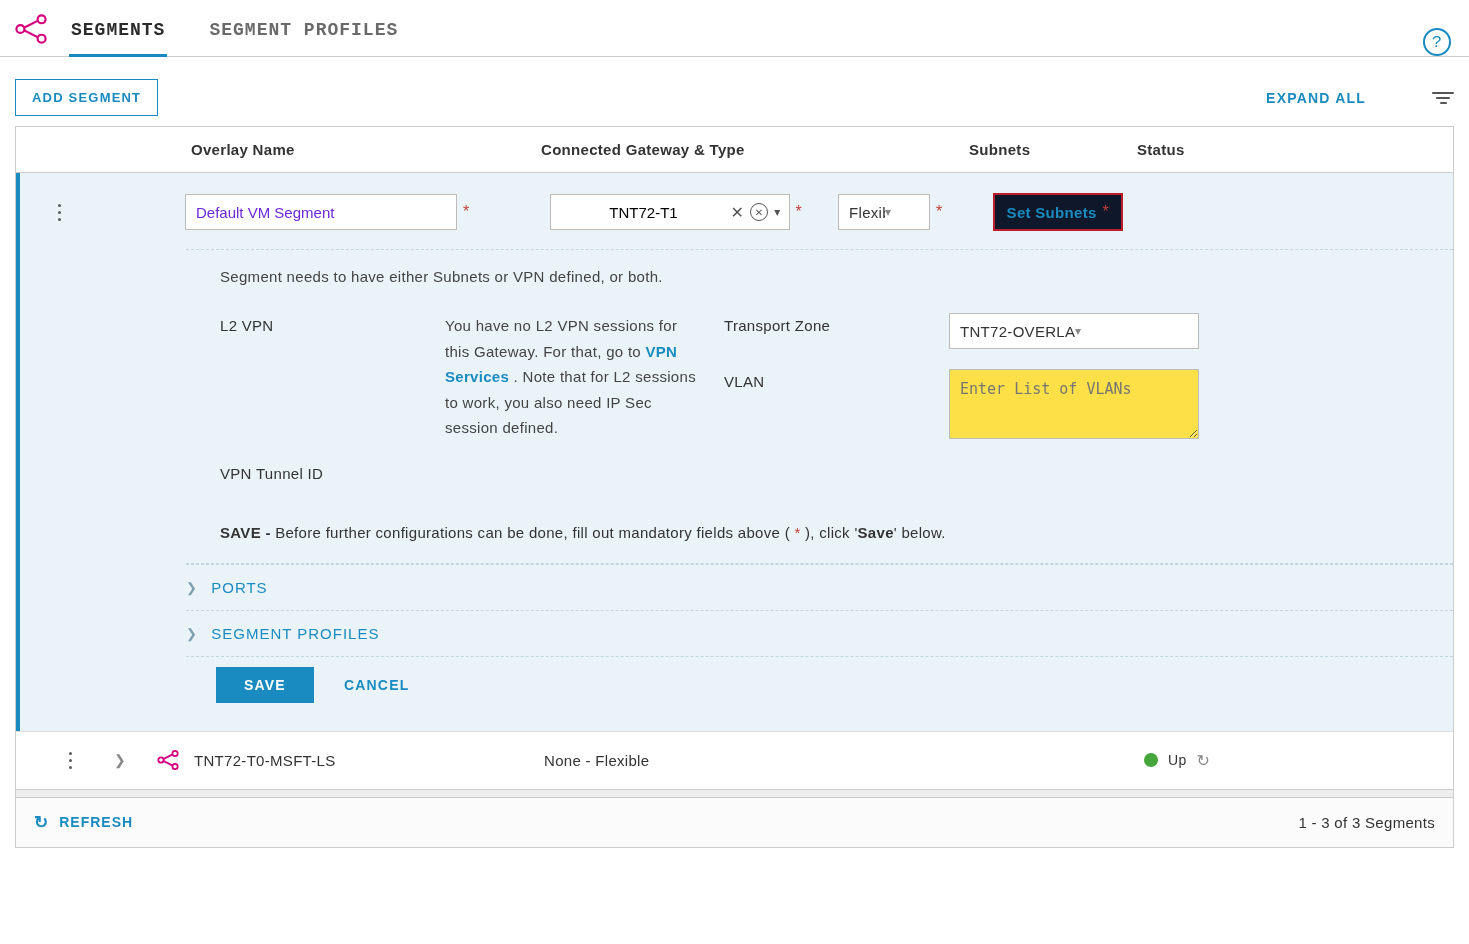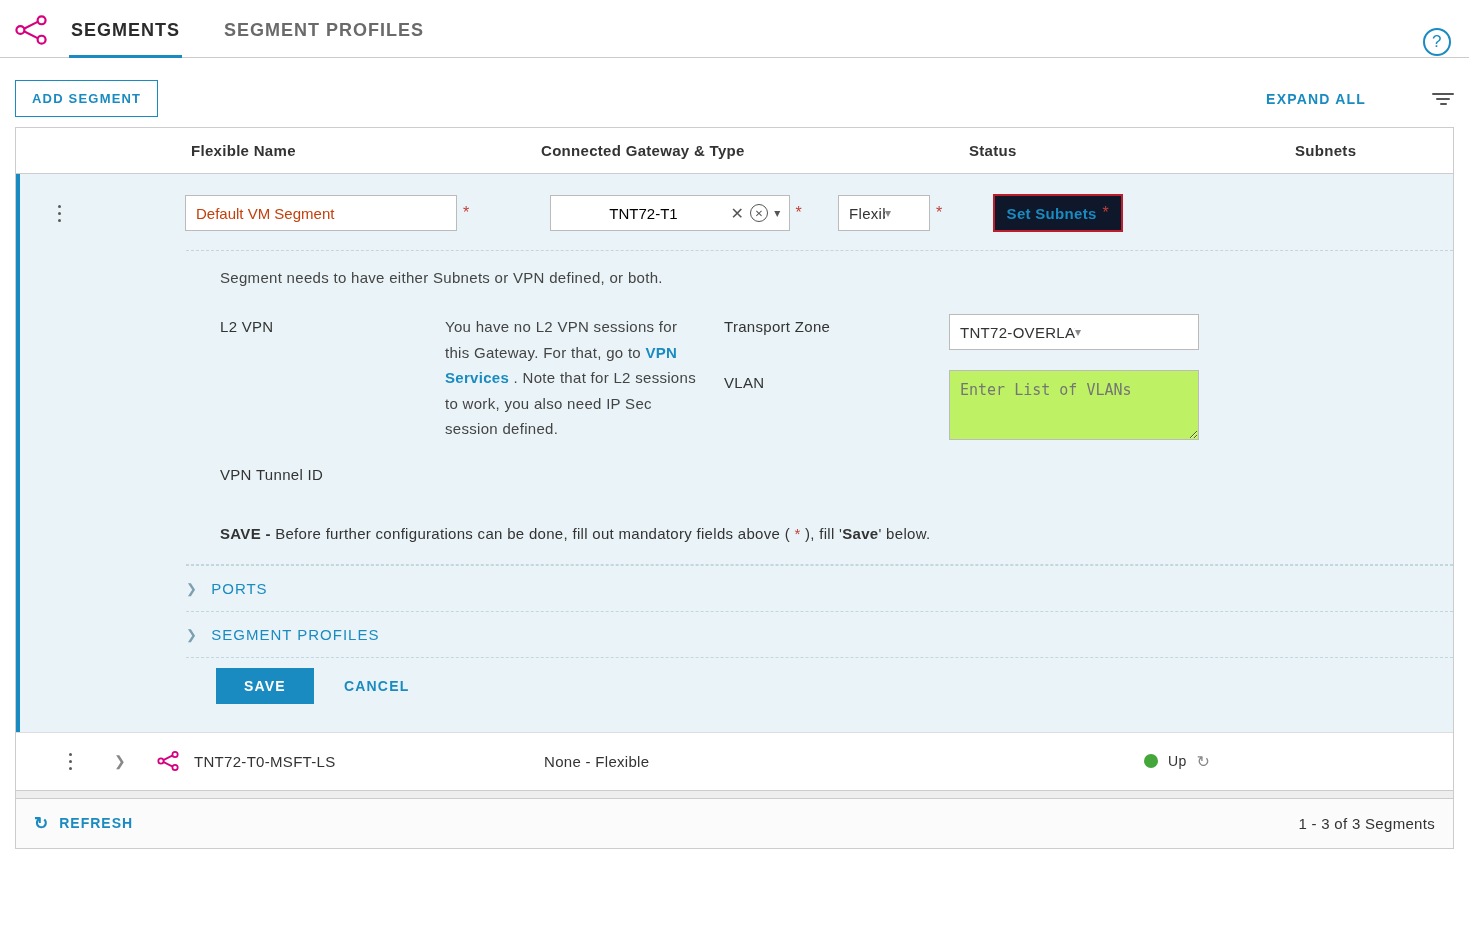--- a/index.html
+++ b/index.html
@@ -9,20 +9,21 @@
     color: #333;
     font-size: 14px;
     letter-spacing: 0.3px;
   }
   .topbar {
     display: flex;
     align-items: center;
     padding: 10px 15px 0 15px;
     border-bottom: 1px solid #ccc;
     position: relative;
+    font-family: Liberation Mono, monospace;
   }
   .topbar .network-icon { margin-right: 22px; margin-bottom: 8px; }
   .tabs { display: flex; flex: 1; }
   .tab {
     font-size: 18px;
     font-weight: 600;
     color: #6a6a6a;
     padding: 10px 2px 14px 2px;
     margin-right: 40px;
     letter-spacing: 1px;
@@ -116,21 +117,21 @@
     display:flex; flex-direction:column; gap:4px;
     cursor:pointer;
   }
   .kebab span { width:3px; height:3px; background:#5a5a5a; border-radius:50%; }
 
   .text-input {
     background: #fff;
     border: 1px solid #bbb;
     padding: 8px 10px;
     font-size: 15px;
-    color: #c2410c;
+    color: #6d28d9;
     height: 36px;
   }
   .text-input.name { width: 272px; }
   .req { color: #c23f38; font-size: 16px; margin-left: 6px; margin-right: 8px; }
 
   .gateway-group { display:flex; align-items:center; margin-left: 72px;}
   .gw-select {
     background: #fff; border:1px solid #bbb; height:36px;
     display:flex; align-items:center; padding: 0 8px 0 12px;
     width: 240px;
@@ -175,21 +176,21 @@
 
   .tz-select {
     background:#fff;border:1px solid #bbb;height:36px;width:250px;
     display:flex;align-items:center;padding:0 8px 0 10px;
     overflow: hidden;
   }
   .tz-select span{flex:1;font-size:15px;overflow:hidden;white-space:nowrap;}
   .tz-select .caret{color:#888;font-size:12px;}
 
   .vlan-input {
-    background:#bef264;border:1px solid #bbb;width:250px;
+    background:#fde047;border:1px solid #bbb;width:250px;
     padding:10px; font-size:15px; color:#333; height:70px;
   }
 
   .note-line { padding: 12px 0 22px 200px; font-size:15px;}
   .note-line b { font-weight:700;}
 
   .subsection {
     display:flex;align-items:center;
     margin-left:166px; padding:14px 0;
     border-top:1px dashed #c3d6de;
@@ -261,24 +262,24 @@
   <div class="filter-icon">
       <span></span>
       <span></span>
       <span></span>
     </div>
 </div>
 
 <div class="grid-wrap">
   <div class="grid-header">
     <div class="col actions"></div>
-    <div class="col name">Flexible Name</div>
+    <div class="col name">Overlay Name</div>
     <div class="col gateway">Connected Gateway &amp; Type</div>
+    <div class="col subnets">Subnets</div>
     <div class="col status">Status</div>
-    <div class="col subnets">Subnets</div>
   </div>
 
   <div class="edit-row">
     <div class="edit-topline">
       <div class="kebab">
           <span></span>
           <span></span>
           <span></span>
         </div>
 
@@ -332,21 +333,21 @@
           </div>
         </div>
         <div class="field-row">
           <div class="field-label">VLAN</div>
           <textarea class="vlan-input" placeholder="Enter List of VLANs" style=""></textarea>
         </div>
       </div>
     </div>
 
     <div class="note-line">
-      <b>SAVE - </b><span>Before further configurations can be done, fill out mandatory fields above ( </span><span style="color:#c23f38;">*</span><span> ), fill '</span><b>Save</b><span>' below.</span>
+      <b>SAVE - </b><span>Before further configurations can be done, fill out mandatory fields above ( </span><span style="color:#c23f38;">*</span><span> ), click '</span><b>Save</b><span>' below.</span>
     </div>
 
     <div class="dashed-line"></div>
     <div class="subsection">
       <span class="chev">❯</span>
       <span class="lbl">PORTS</span>
     </div>
     <div class="subsection" style="border-bottom:1px dashed #c3d6de;">
       <span class="chev">❯</span>
       <span class="lbl">SEGMENT PROFILES</span>

